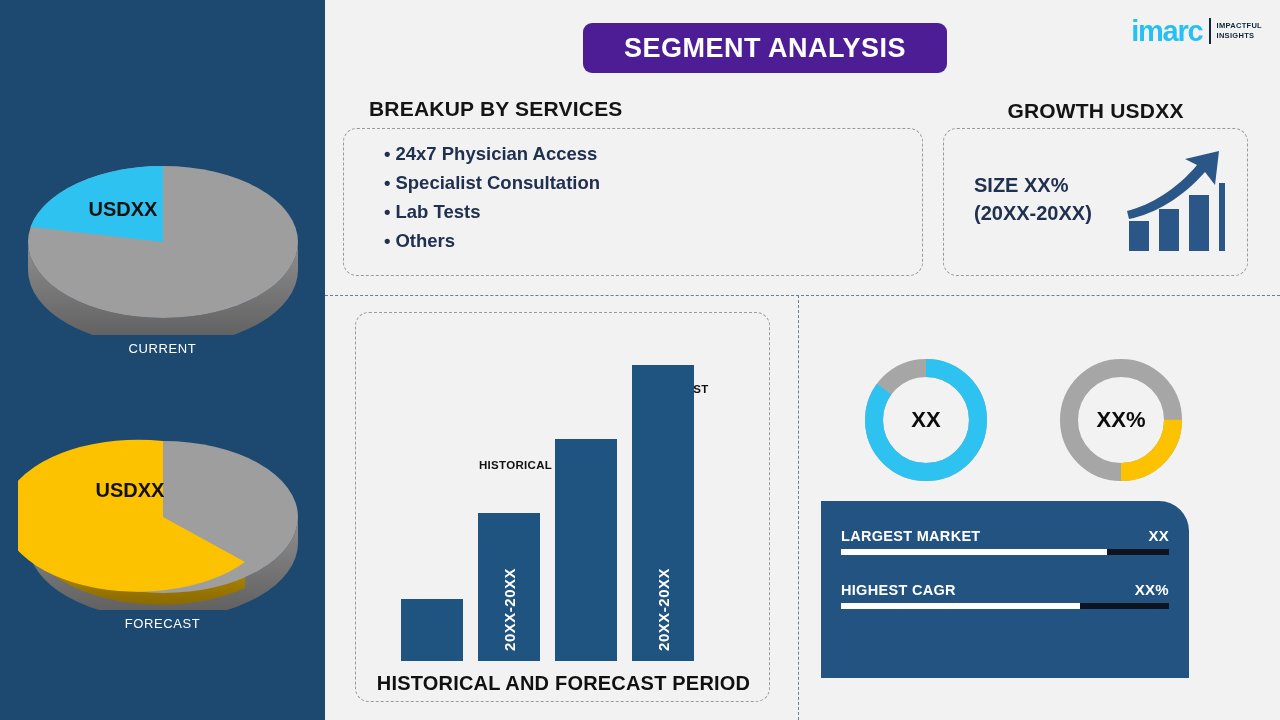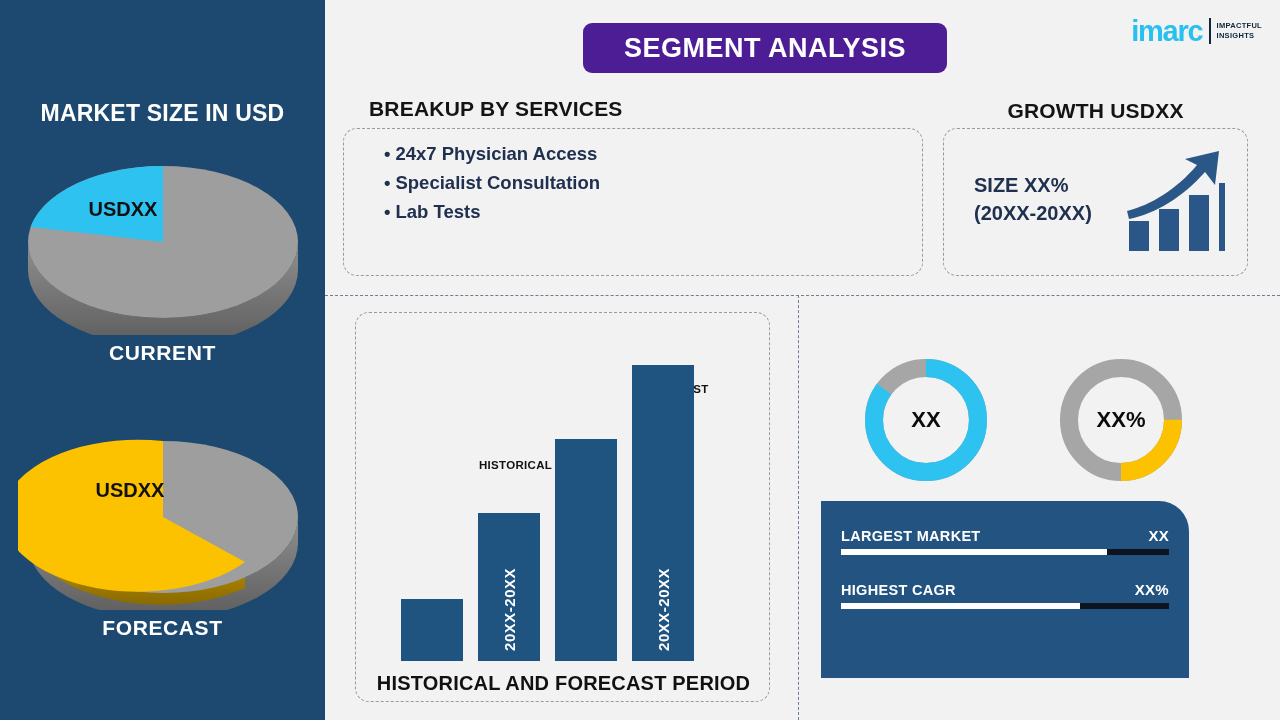--- a/index.html
+++ b/index.html
@@ -17,21 +17,21 @@
   }
   .sidebar-title {
     position: absolute; top: 100px; left: 0; width: 325px;
     text-align: center; color: #ffffff;
     font-size: 23px; font-weight: bold; letter-spacing: .2px;
   }
   .pie-wrap { position: absolute; left: 0; width: 325px; text-align: center; }
   .pie-wrap.current  { top: 150px; }
   .pie-wrap.forecast { top: 425px; }
   .pie-caption {
-    color: #ffffff; font-size: 21px; font-weight: bold;
+    color: #ffffff; font-size: 13px; font-weight: normal;
     letter-spacing: .6px; margin-top: 6px;
   }
   .pie-svg { display: block; margin: 0 auto; }
 
   
   .main {
     position: absolute; left: 325px; top: 0; width: 955px; height: 720px;
     background: #f2f2f3;
   }
 
@@ -141,21 +141,20 @@
     background: #0d1420; position: relative;
   }
   .stat-fill { position: absolute; left: 0; top: 0; height: 6px; background: #ffffff; }
 </style>
 </head>
 <body>
 
 <div id="root">
 
   <div class="sidebar">
-    <div class="sidebar-title">MARKET SIZE IN USD</div>
 
     <div class="pie-wrap current">
       <svg class="pie-svg" width="290" height="185" viewBox="0 0 290 185">
         <defs>
           <linearGradient id="rimGrayA" x1="0" y1="0" x2="0" y2="1">
             <stop offset="0%" stop-color="#8f8f8f"></stop>
               <stop offset="100%" stop-color="#5d5d5d"></stop>
           </linearGradient>
         </defs>
 
@@ -213,20 +212,23 @@
       <div class="svc-list">
         <div class="svc-item">
           <i>•</i><span>24x7 Physician Access</span>
         </div>
         <div class="svc-item">
           <i>•</i><span>Specialist Consultation</span>
         </div>
         <div class="svc-item">
           <i>•</i><span>Lab Tests</span>
         </div>
+        <div class="svc-item">
+          <i>•</i><span>Others</span>
+        </div>
       </div>
     </div>
 
     <div class="sec-heading" id="h-growth">GROWTH USDXX</div>
     <div class="dash-box" id="box-growth">
       <div class="cagr-text">
         <div>SIZE XX%</div>
         <div>(20XX-20XX)</div>
       </div>
       <svg class="cagr-icon" width="112" height="112" viewBox="0 0 112 112">

